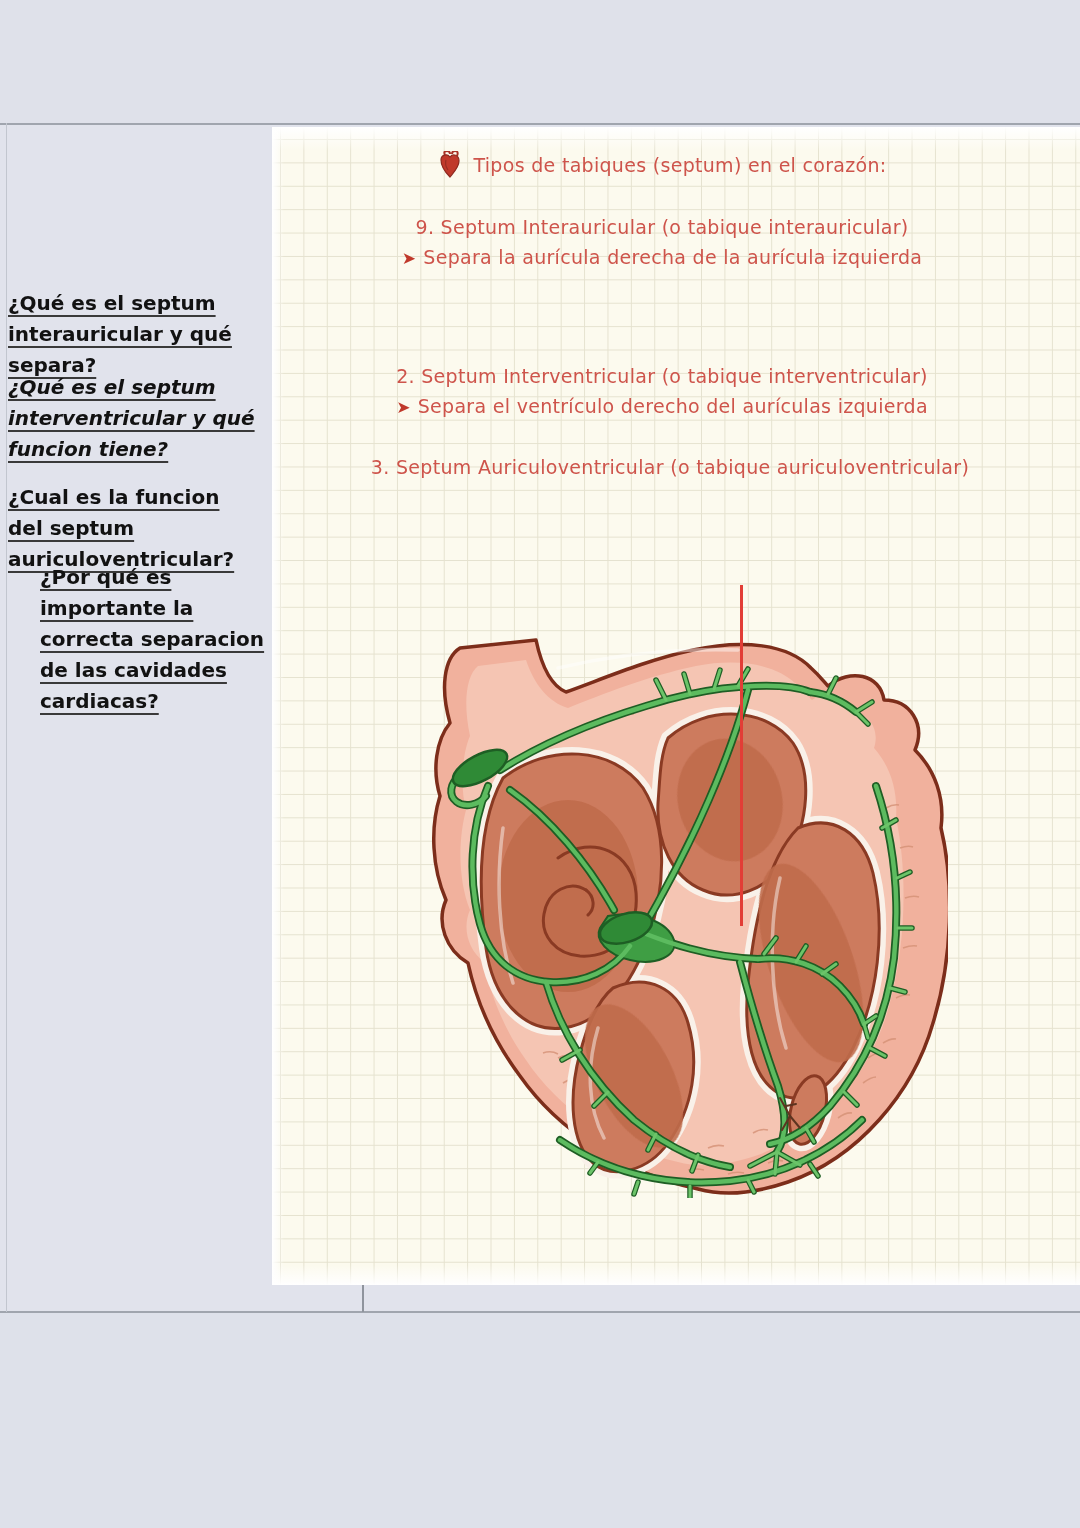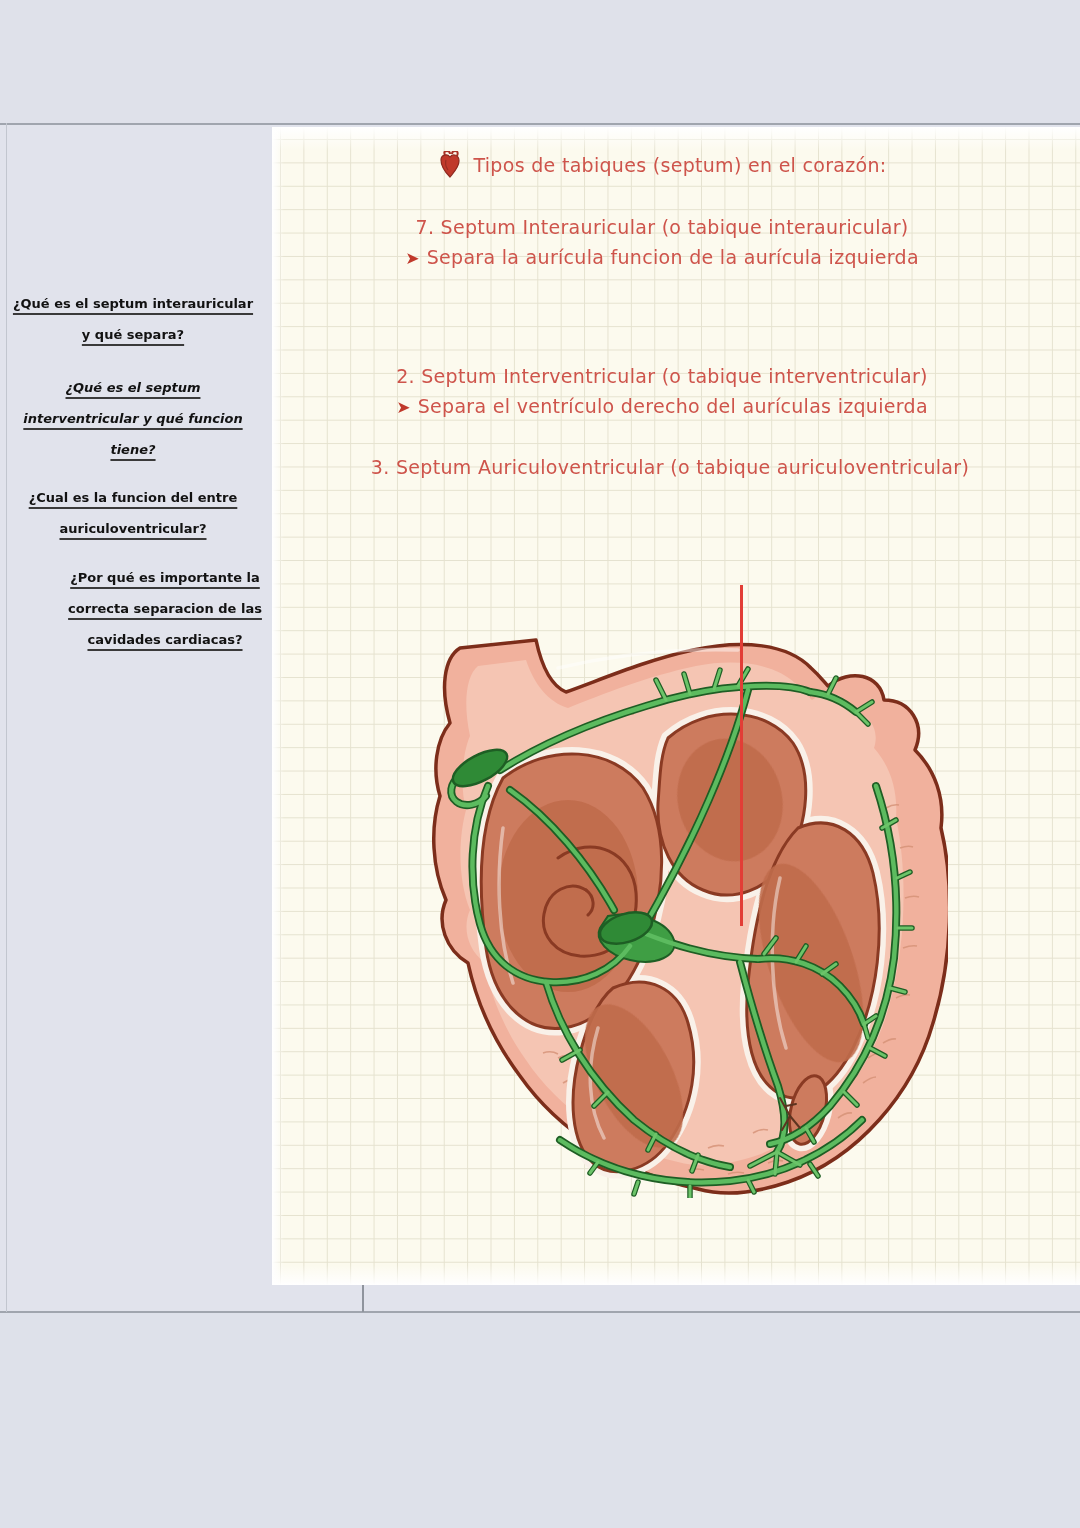--- a/index.html
+++ b/index.html
@@ -43,23 +43,23 @@
   .nb-1{top:212px;}
   .nb-2{top:332px;margin-top:29px;}
   .nb-3{top:452px;}
   .nb-3 p{width:660px;margin:0 auto;}
   .note-block p{margin:0;}
   .arrow{color:#c0392b;margin-right:7px;font-size:17px;}
 
   
   .margin-col{position:absolute;left:8px;top:0;width:254px;}
   .question{position:absolute;left:0;width:250px;color:#121212;font-weight:bold;
-    font-size:13px;line-height:31px;
+    font-size:20px;line-height:31px;
     text-decoration:underline;text-underline-offset:5px;text-decoration-thickness:1.5px;
-    text-decoration-color:#3a3a3a;text-align:center;}
+    text-decoration-color:#3a3a3a;}
   .q1{top:288px;} .q2{top:372px;font-style:italic;} .q3{top:482px;} .q4{top:562px;margin-left:32px;}
 
   
   .figure-wrap{position:absolute;left:408px;top:628px;width:540px;height:570px;}
   .pointer-line{position:absolute;left:740px;top:585px;width:3px;height:341px;background:#e23d36;z-index:6;}
 </style>
 </head>
 <body>
 
 <div class="top-band"></div>
@@ -69,38 +69,38 @@
 <div class="v-tick"></div>
 <div class="bottom-strip"></div>
 
 <div class="paper">
   <div class="left-fade"></div>
 </div>
 
 <div class="margin-col">
   <div class="question q1">¿Qué es el septum interauricular y qué separa?</div>
   <div class="question q2">¿Qué es el septum interventricular y qué funcion tiene?</div>
-  <div class="question q3">¿Cual es la funcion del entre auriculoventricular?</div>
+  <div class="question q3">¿Cual es la funcion del septum auriculoventricular?</div>
   <div class="question q4">¿Por qué es importante la correcta separacion de las cavidades cardiacas?</div>
 </div>
 
 <div class="note-col">
 
   <div class="note-block note-title">
     <svg width="26" height="28" viewBox="0 0 26 28">
       <path d="M8,4 q-2,-4 2,-4 q3,0 3,3 M15,3 q0,-3 3,-3 q4,0 2,5" fill="none" stroke="#a93226" stroke-width="2"></path>
       <path d="M13,6 C10,2 4,4 4,9 C4,15 8,21 13,26 C17,21 22,16 22,10 C22,4 16,2 13,6 Z" fill="#c0392b" stroke="#8e2a20" stroke-width="1.2"></path>
       <path d="M9,9 C8,12 9,16 11,19" fill="none" stroke="#8e2a20" stroke-width="1.2" opacity="0.8"></path>
     </svg>
     <span>Tipos de tabiques (septum) en el corazón:</span>
   </div>
 
   <div class="note-block nb-1">
-    <p>7. Septum Interauricular (o tabique interauricular)</p>
-    <p><span class="arrow">➤</span><span>Separa la aurícula funcion de la aurícula izquierda</span></p>
+    <p>9. Septum Interauricular (o tabique interauricular)</p>
+    <p><span class="arrow">➤</span><span>Separa la aurícula derecha de la aurícula izquierda</span></p>
   </div>
 
   <div class="note-block nb-2">
     <p>2. Septum Interventricular (o tabique interventricular)</p>
     <p><span class="arrow">➤</span><span>Separa el ventrículo derecho del aurículas izquierda</span></p>
   </div>
 
   <div class="note-block nb-3">
     <p>3. Septum Auriculoventricular (o tabique auriculoventricular)</p>
   </div>

